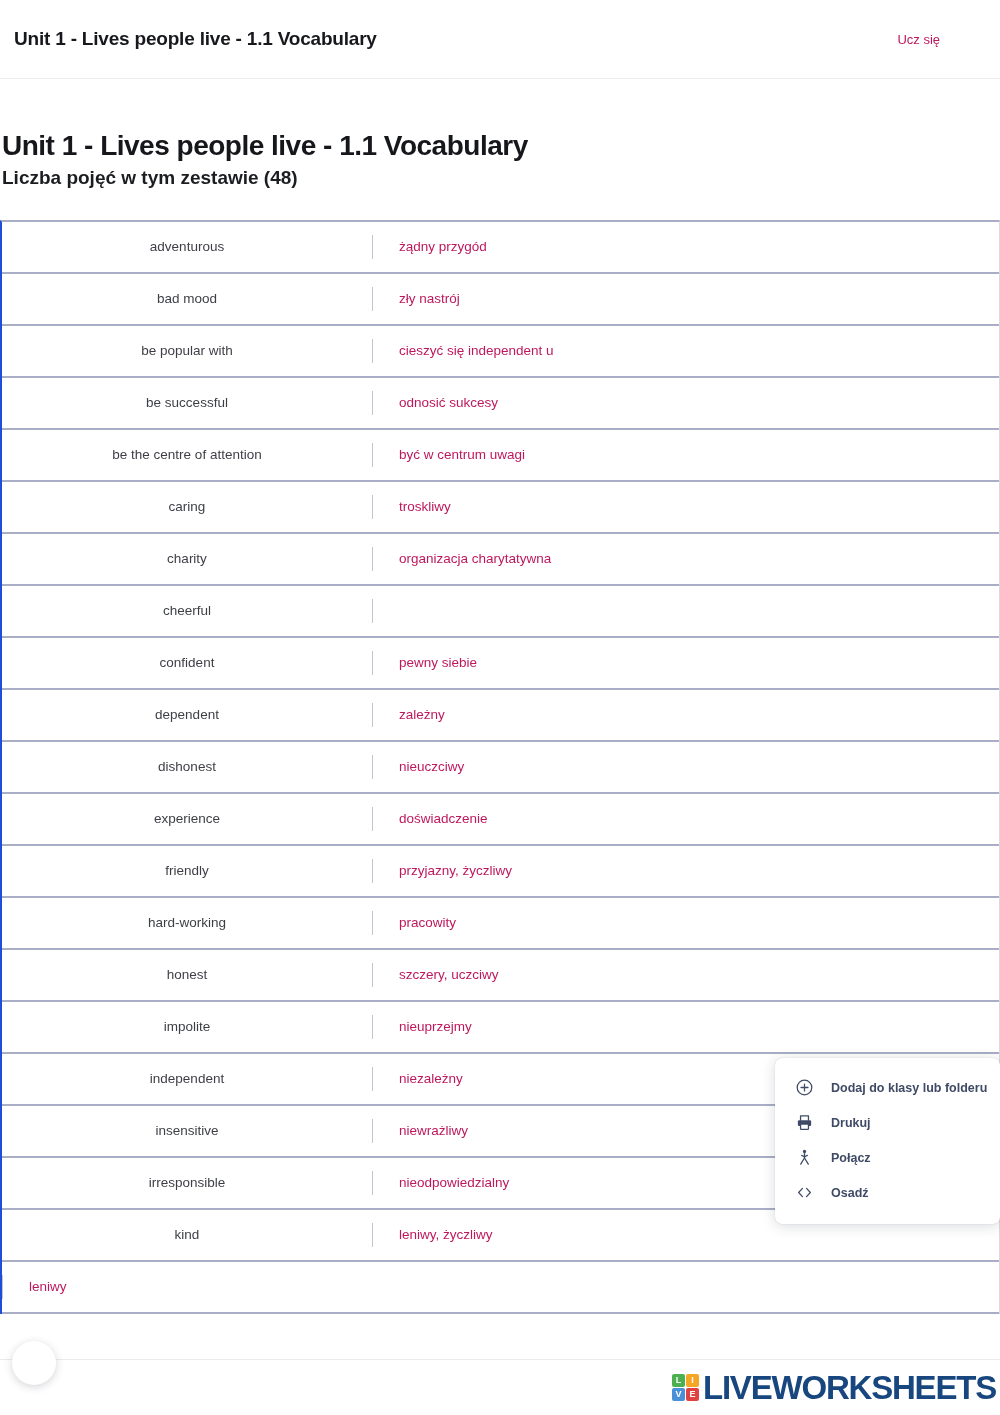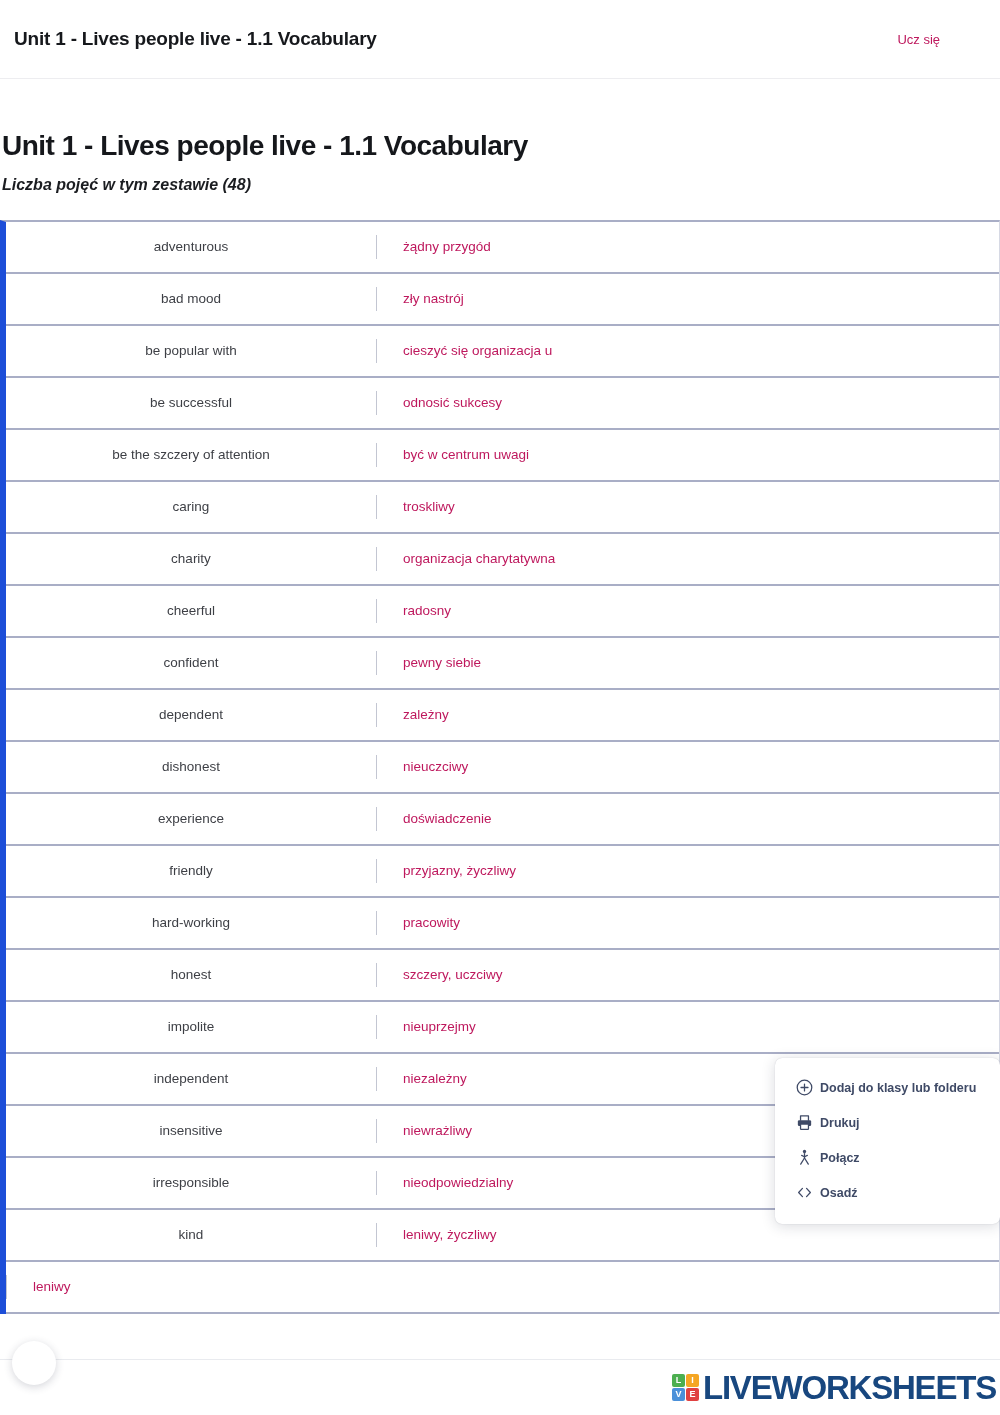--- a/index.html
+++ b/index.html
@@ -46,35 +46,34 @@
     padding: 0 2px;
   }
   .page-title {
     font-size: 28px;
     font-weight: bold;
     color: #15171b;
     letter-spacing: -0.5px;
     line-height: 36px;
   }
   .term-count {
-    margin-top: 12px;
-    font-size: 16px;
+    margin-top: 5px;
+    font-size: 19px;
     font-weight: bold;
     color: #1b1d21;
     line-height: 18px;
-    font-style: italic;
   }
 
   
   .vocab-table {
     position: absolute;
     top: 220px; left: 0;
     width: 1000px;
     border-top: 2px solid #a9aec6;
-    border-left: 6px solid #1d4ed8;
+    border-left: 2px solid #1d4ed8;
     border-right: 1px solid #d6d9e4;
   }
   .vocab-row {
     position: relative;
     height: 52px;
     display: flex;
     align-items: center;
     border-bottom: 2px solid #a9aec6;
     background: #ffffff;
   }
@@ -122,21 +121,21 @@
   .menu-icon {
     width: 20px; height: 20px;
     flex: 0 0 20px;
     color: #3f4a66;
     display: flex;
     align-items: center;
     justify-content: center;
   }
   .menu-icon svg { display: block; }
   .menu-label {
-    margin-left: 6px;
+    margin-left: 17px;
     font-size: 12.5px;
     color: #3f4a66;
     font-weight: bold;
     white-space: nowrap;
   }
 
   
   .fab {
     position: absolute;
     left: 12px; top: 1341px;
@@ -208,46 +207,45 @@
       <div class="vocab-def">żądny przygód</div>
     </div>
     <div class="vocab-row">
       <div class="vocab-term">bad mood</div>
       <div class="vocab-sep"></div>
       <div class="vocab-def">zły nastrój</div>
     </div>
     <div class="vocab-row">
       <div class="vocab-term">be popular with</div>
       <div class="vocab-sep"></div>
-      <div class="vocab-def">cieszyć się organizacja u</div>
+      <div class="vocab-def">cieszyć się independent u</div>
     </div>
     <div class="vocab-row">
       <div class="vocab-term">be successful</div>
       <div class="vocab-sep"></div>
       <div class="vocab-def">odnosić sukcesy</div>
     </div>
     <div class="vocab-row">
-      <div class="vocab-term">be the szczery of attention</div>
+      <div class="vocab-term">be the centre of attention</div>
       <div class="vocab-sep"></div>
       <div class="vocab-def">być w centrum uwagi</div>
     </div>
     <div class="vocab-row">
       <div class="vocab-term">caring</div>
       <div class="vocab-sep"></div>
       <div class="vocab-def">troskliwy</div>
     </div>
     <div class="vocab-row">
       <div class="vocab-term">charity</div>
       <div class="vocab-sep"></div>
       <div class="vocab-def">organizacja charytatywna</div>
     </div>
     <div class="vocab-row">
       <div class="vocab-term">cheerful</div>
       <div class="vocab-sep"></div>
-      <div class="vocab-def">radosny</div>
     </div>
     <div class="vocab-row">
       <div class="vocab-term">confident</div>
       <div class="vocab-sep"></div>
       <div class="vocab-def">pewny siebie</div>
     </div>
     <div class="vocab-row">
       <div class="vocab-term">dependent</div>
       <div class="vocab-sep"></div>
       <div class="vocab-def">zależny</div>

